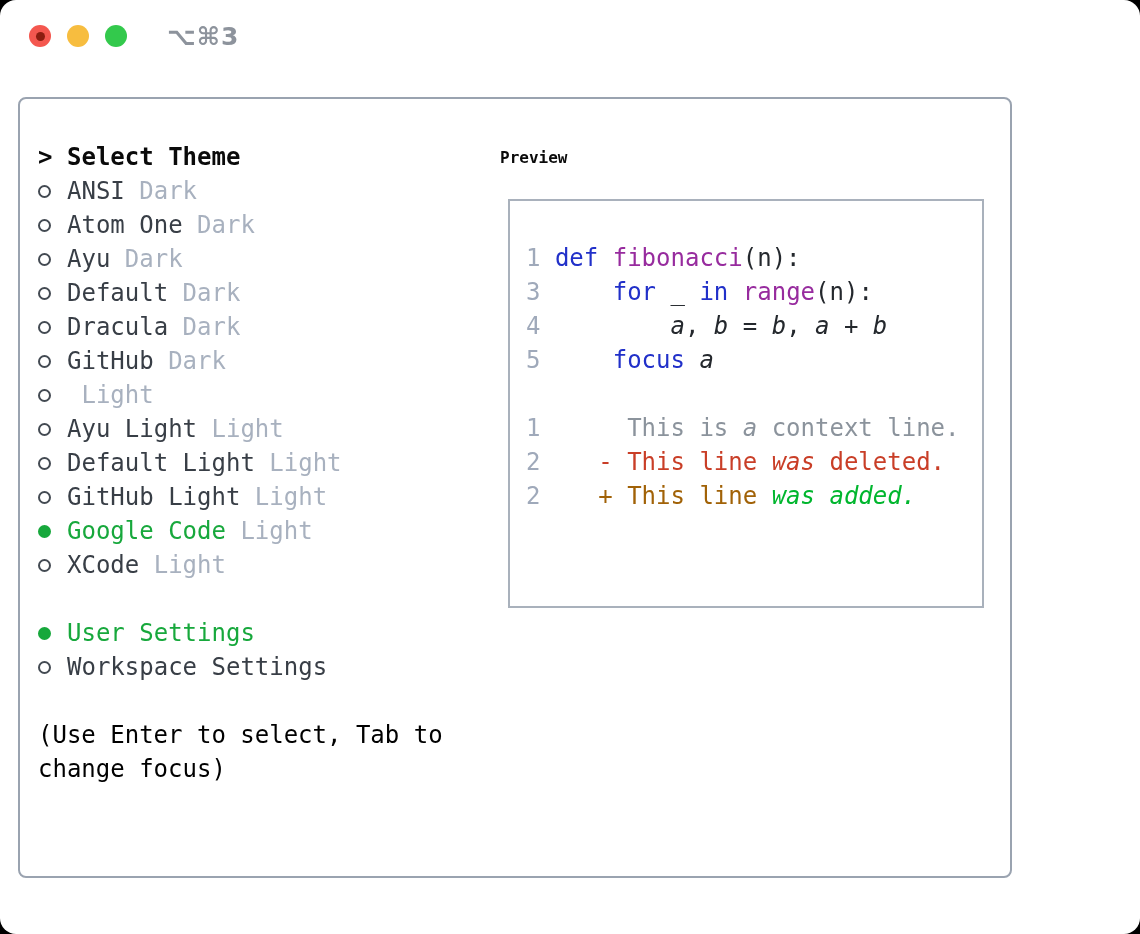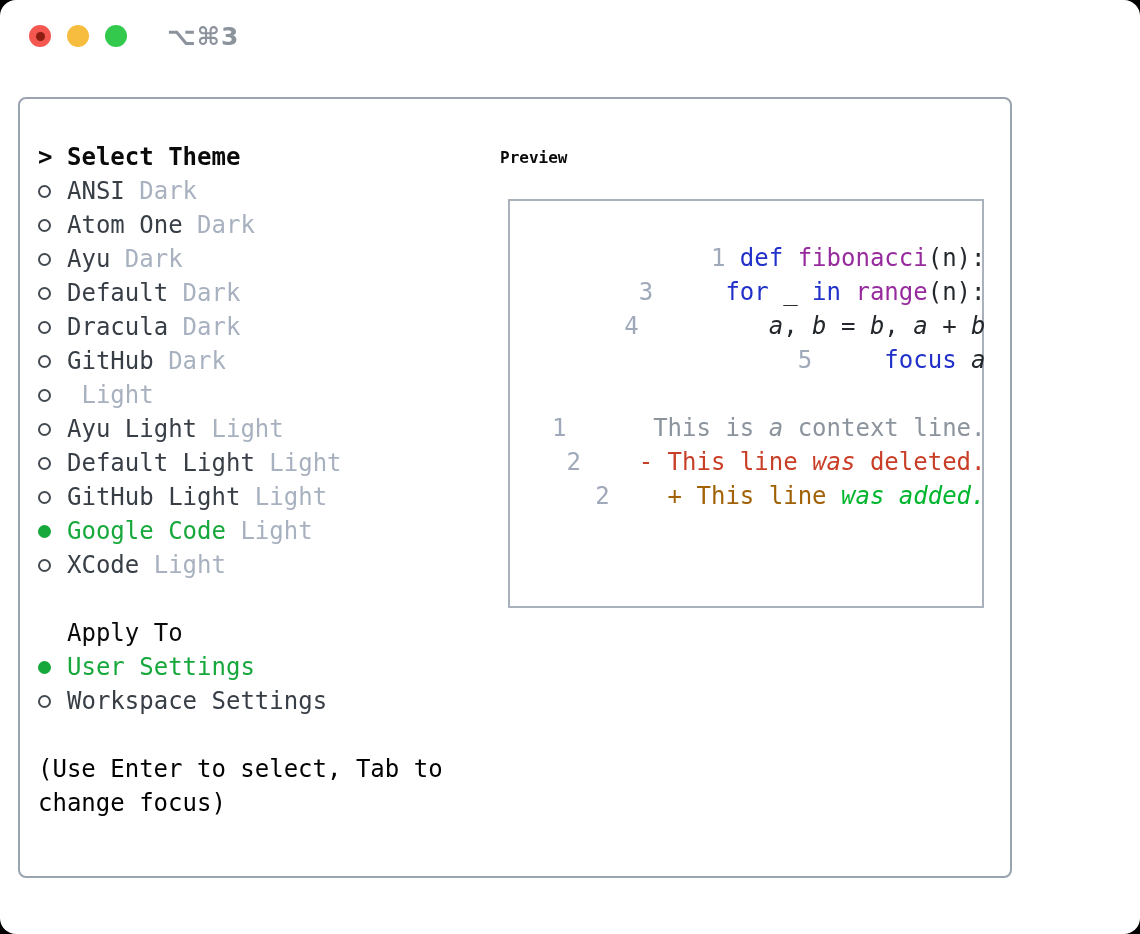--- a/index.html
+++ b/index.html
@@ -39,21 +39,21 @@
   .tname.sel{color:#17a83c;}
   .ttag{color:#a8b1bf;}
   .blank-row{height:34px;}
   .applyto-text{color:#0a0a0a;}
   .help{color:#000000;height:34px;white-space:pre;display:flex;align-items:center;}
   
   .preview-label{position:absolute;left:500px;top:140px;height:34px;display:flex;align-items:center;
     font-size:16px;font-weight:bold;color:#0a0a0a;}
   .preview-box{position:absolute;left:508px;top:199px;width:476px;height:409px;
     border:2px solid #a9b1bc;box-sizing:border-box;background:#fff;}
-  .code{position:absolute;left:552px;top:241px;font-size:24px;line-height:34px;text-align:right;}
+  .code{position:absolute;left:526px;top:241px;font-size:24px;line-height:34px;}
   .pline{height:34px;white-space:pre;color:#24282d;}
   .ln{color:#9fa9ba;}
   .kw{color:#2130c9;}
   .fn{color:#972b9e;}
   .nm{color:#0b7076;}
   .vr{color:#24282d;font-style:italic;}
   .ctx{color:#8b939c;}
   .ctxi{color:#8b939c;font-style:italic;}
   .del{color:#c93e27;}
   .deli{color:#c93e27;font-style:italic;}
@@ -172,24 +172,20 @@
     <span class="bullet-cell">
       <span class="bullet"></span>
     </span>
     <span class="tname">XCode</span>
     <span class="ttag"> Light</span>
   </div>
 </div>
 
     <div class="blank-row"></div>
 
-    <div class="row">
-      <span class="bullet-cell"></span>
-      <span class="applyto-text">Apply To</span>
-    </div>
 
     <div id="apply-list">
   <div class="row">
     <span class="bullet-cell">
       <span class="bullet sel"></span>
     </span>
     <span class="tname sel">User Settings</span>
     
   </div>
 

